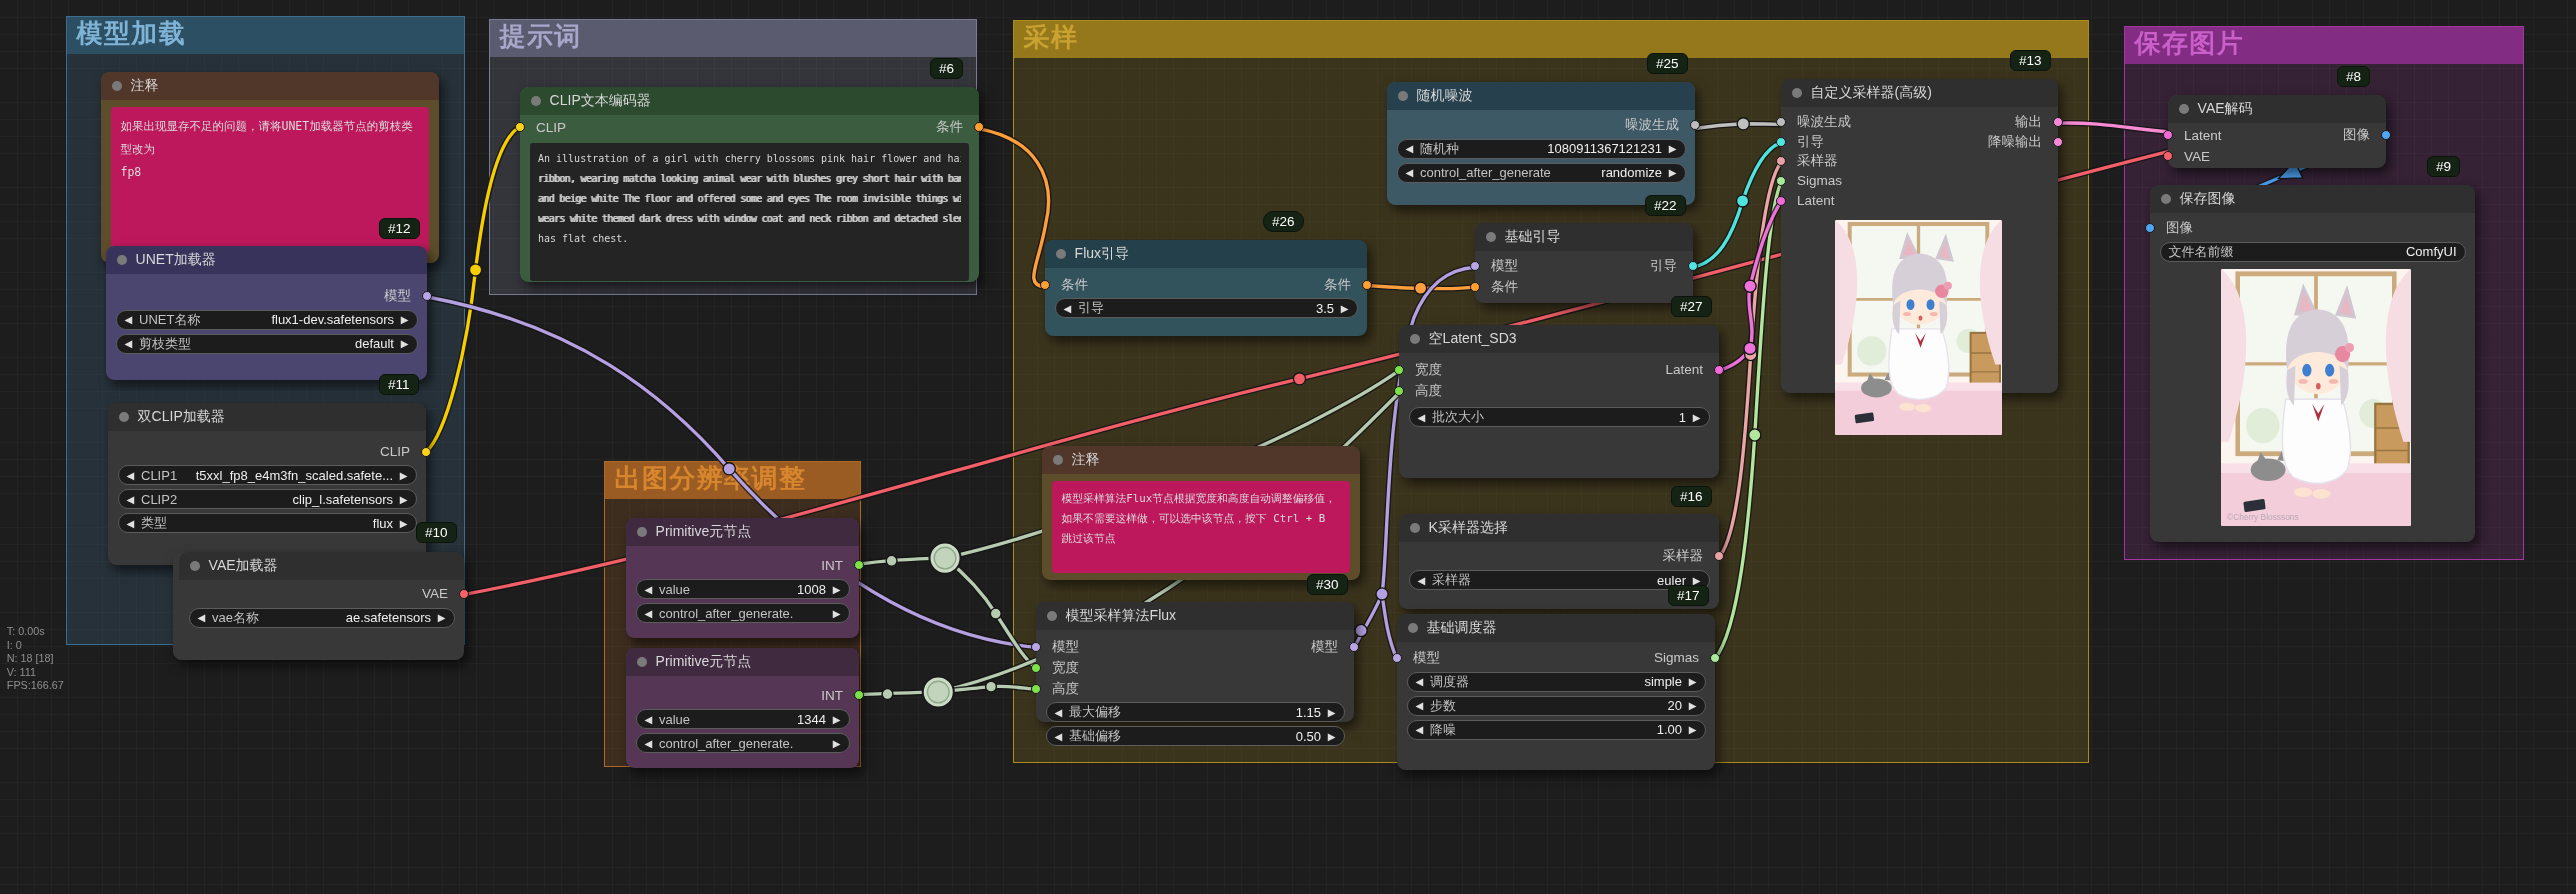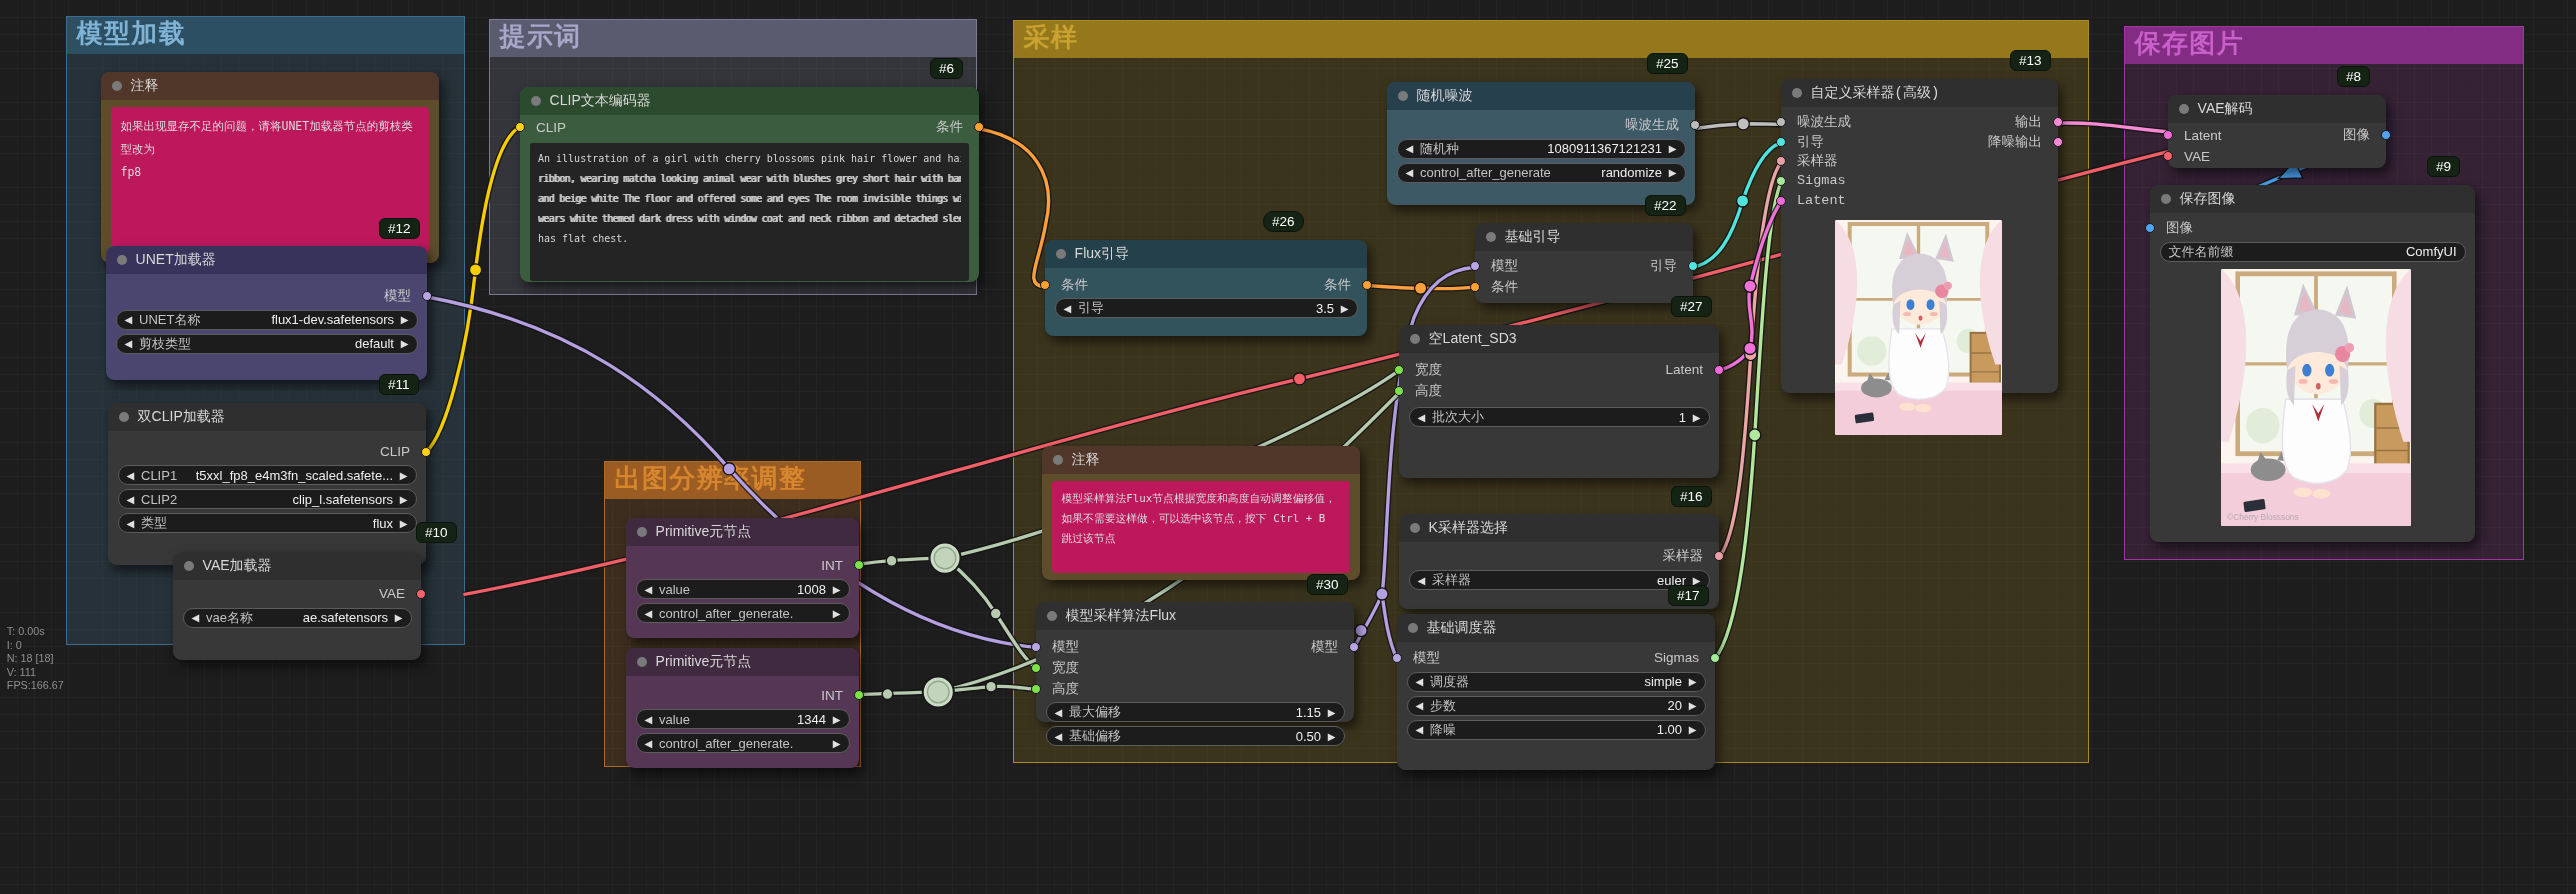--- a/index.html
+++ b/index.html
@@ -237,21 +237,21 @@
     </div>
     <div class="widget">
       <span class="arrow">◀</span>
       <span>类型</span>
       <span class="w-val">flux</span>
       <span class="arrow">▶</span>
     </div>
   </div>
 
   <div class="badge" style="left:416px;top:522px;">#10</div>
-  <div class="node" style="left:173px;top:552px;width:248px;height:108px;">
+  <div class="node" style="left:173px;top:552px;width:291px;height:108px;padding-left:6px;">
     <div class="n-title">
       <span class="collapse-dot"></span>
       <span>VAE加载器</span>
     </div>
     <div class="row" style="margin-top:4px;">
       <span class="lbl-out">VAE</span>
       <span class="port pout p-vae"></span>
     </div>
     <div class="widget">
       <span class="arrow">◀</span>
@@ -498,21 +498,21 @@
     </div>
     <div class="widget">
       <span class="arrow">◀</span>
       <span>降噪</span>
       <span class="w-val">1.00</span>
       <span class="arrow">▶</span>
     </div>
   </div>
 
   <div class="badge" style="left:2010px;top:50px;">#13</div>
-  <div class="node" style="left:1781px;top:79px;width:277px;height:314px;font-family:Liberation Mono, monospace;">
+  <div class="node" style="left:1781px;top:79px;width:277px;height:314px;">
     <div class="n-title">
       <span class="collapse-dot"></span>
       <span>自定义采样器(高级)</span>
     </div>
     <div class="row" style="margin-top:5.4px;">
       <span class="port pin p-noise"></span>
       <span>噪波生成</span>
       <span class="lbl-out">输出</span>
       <span class="port pout p-out"></span>
     </div>

